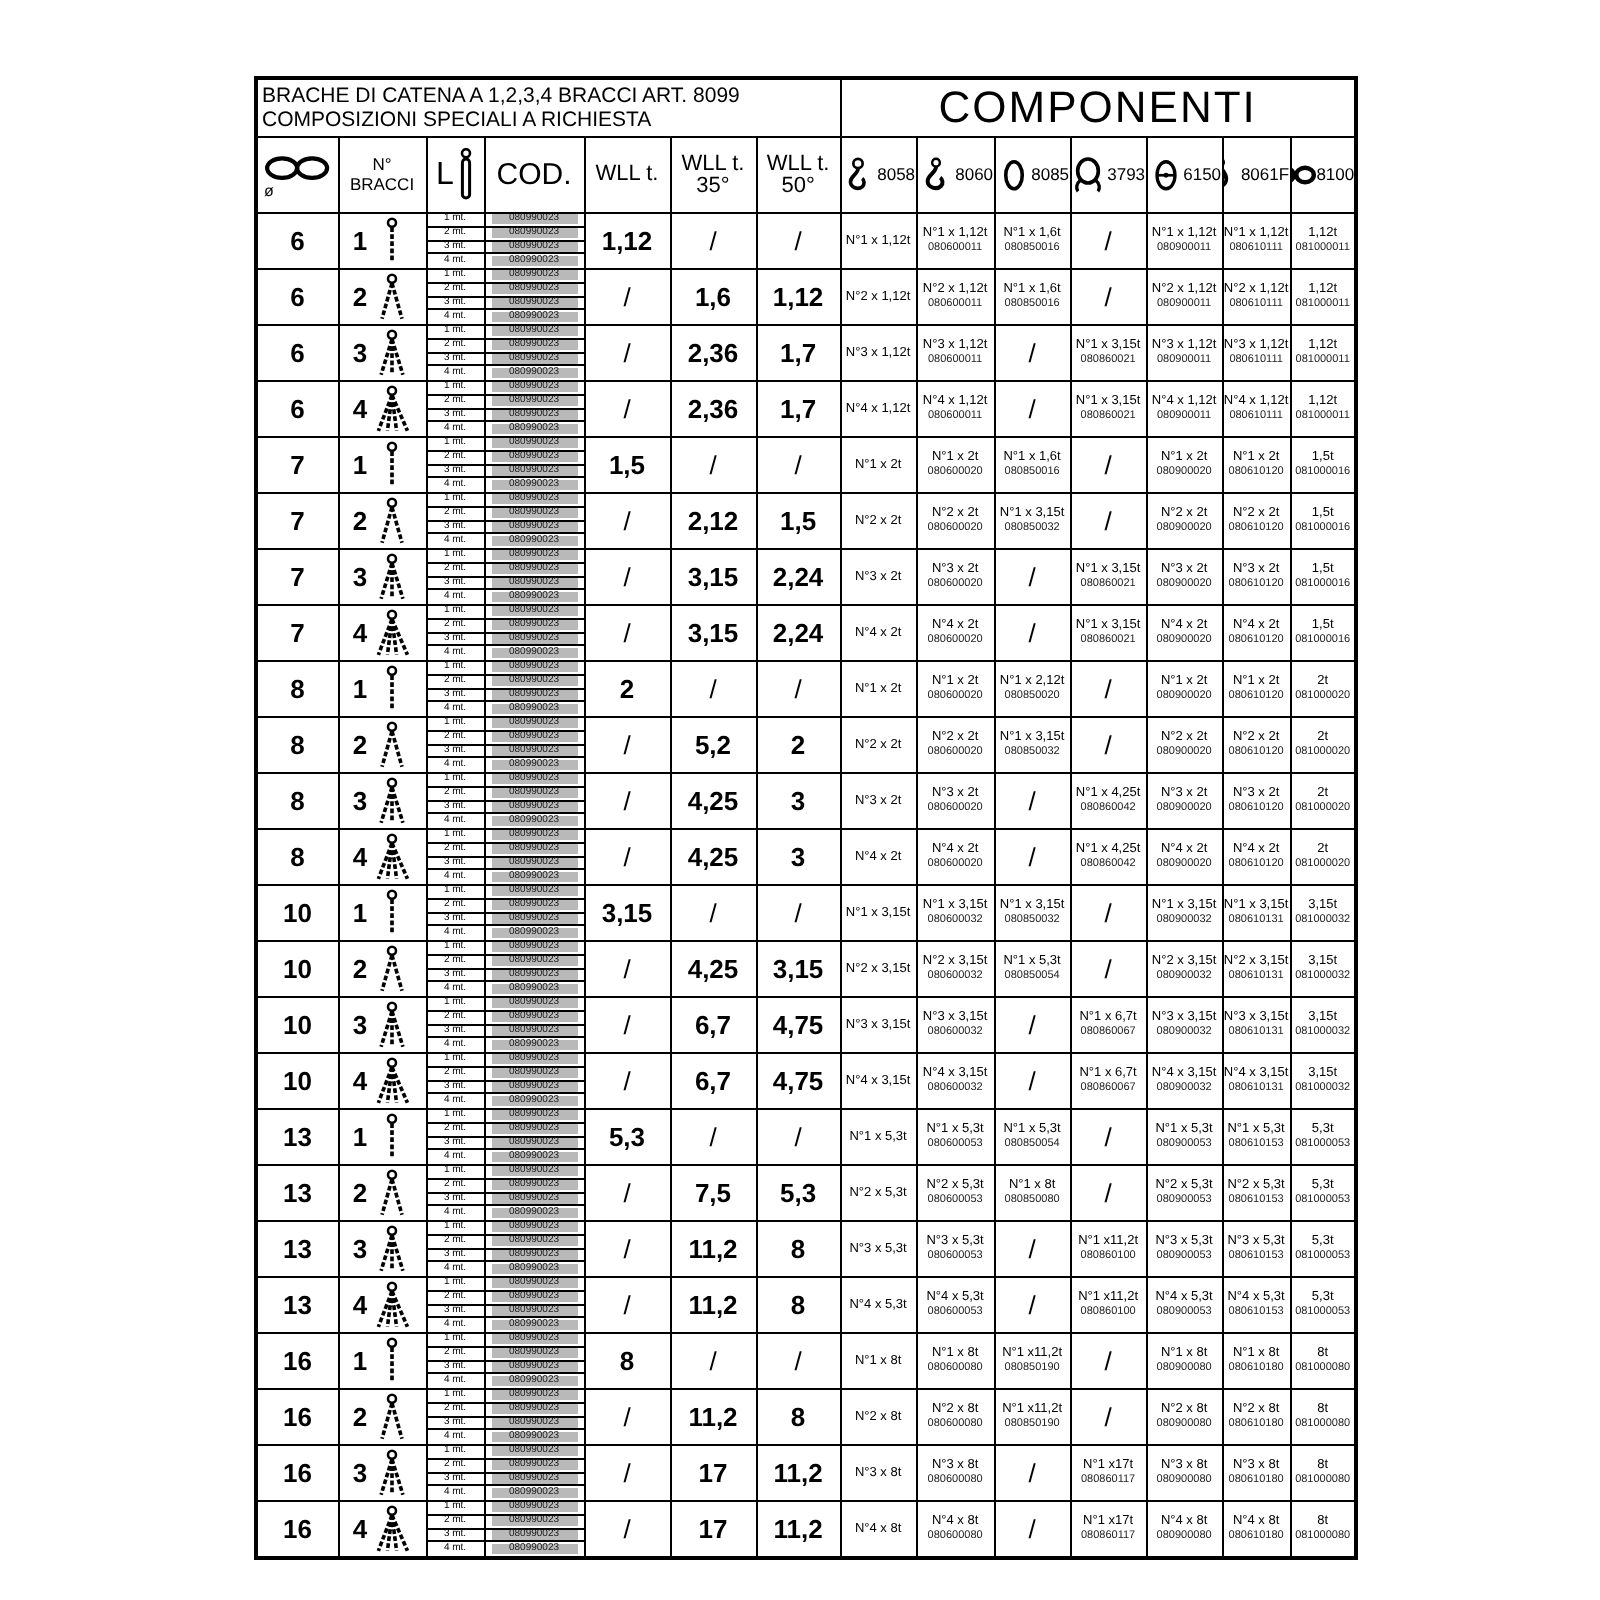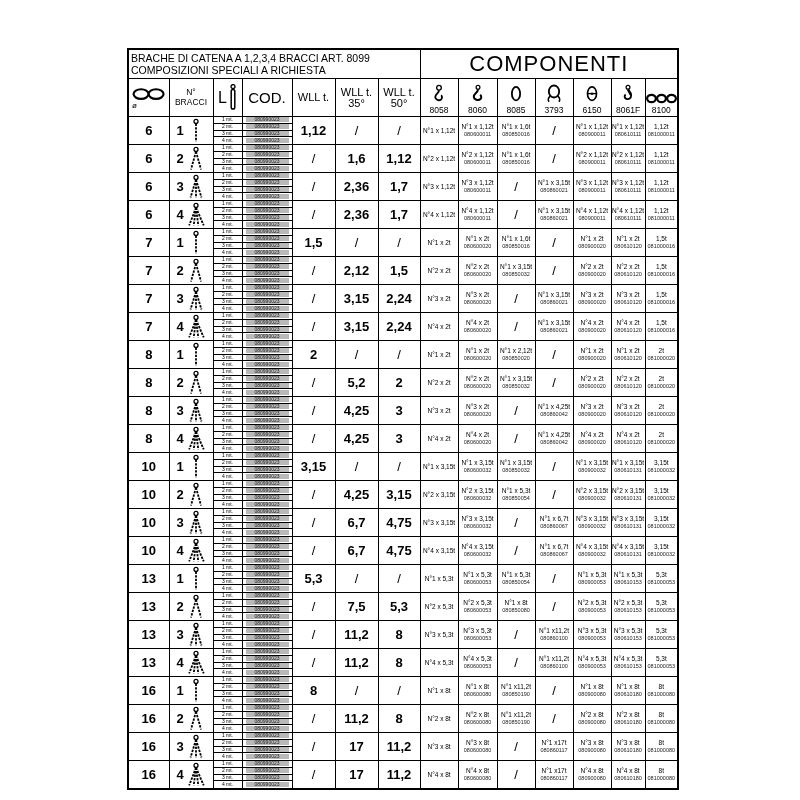--- a/index.html
+++ b/index.html
@@ -1,34 +1,34 @@
 <!DOCTYPE html>
 <html><head>
 <meta charset="utf-8">
 <style>
   html,body{margin:0;padding:0;}
   body{
     width:800px;height:800px;background:#ffffff;position:relative;
     font-family:"Liberation Sans","DejaVu Sans",sans-serif;color:#000;
   }
-  .sheet{position:absolute;left:127px;top:48px;width:550px;}
+  .sheet{position:absolute;left:127px;top:38px;width:550px;}
   table{border-collapse:collapse;table-layout:fixed;width:550px;border:2px solid #000;}
   td,th{border:1px solid #000;padding:0;overflow:hidden;vertical-align:middle;text-align:center;}
   
   .title-left{text-align:left;vertical-align:middle;height:26px;padding:1px 2px;}
   .title-left div{font-size:10.5px;line-height:12px;white-space:nowrap;letter-spacing:0;}
   .title-right{font-size:22px;letter-spacing:1px;font-weight:normal;height:26px;margin-top:20px;}
   
   thead .colhdr td{height:37px;border-bottom:1.5px solid #000;}
   .hdr-small{font-size:8.5px;line-height:9.5px;}
   .hdr-cod{font-size:15px;}
   .hdr-wll{font-size:11px;line-height:10.5px;}
   .hdr-L{display:flex;align-items:center;justify-content:center;gap:2px;}
   .hdr-L .Ltxt{font-size:16px;}
-  .comp-hdr{display:flex;flex-direction:column;align-items:center;justify-content:flex-end;height:37px;}
+  .comp-hdr{display:flex;align-items:center;justify-content:flex-end;height:37px;}
   .comp-num{font-size:8.5px;line-height:10px;padding-bottom:1px;}
   .dia-hdr{display:flex;flex-direction:column;align-items:flex-start;justify-content:center;padding-left:2px;}
   .dia-sym{font-size:8px;line-height:7px;margin-left:1px;}
   
   tbody td{height:27px;}
   .num{font-size:13px;font-weight:bold;}
   .slash{font-size:13px;font-weight:normal;}
   .legs-cell-inner{display:flex;align-items:center;justify-content:center;gap:2px;}
   .legnum{font-size:13px;font-weight:bold;}
   .lwrap{height:27px;display:grid;grid-template-rows:repeat(4,1fr);}

